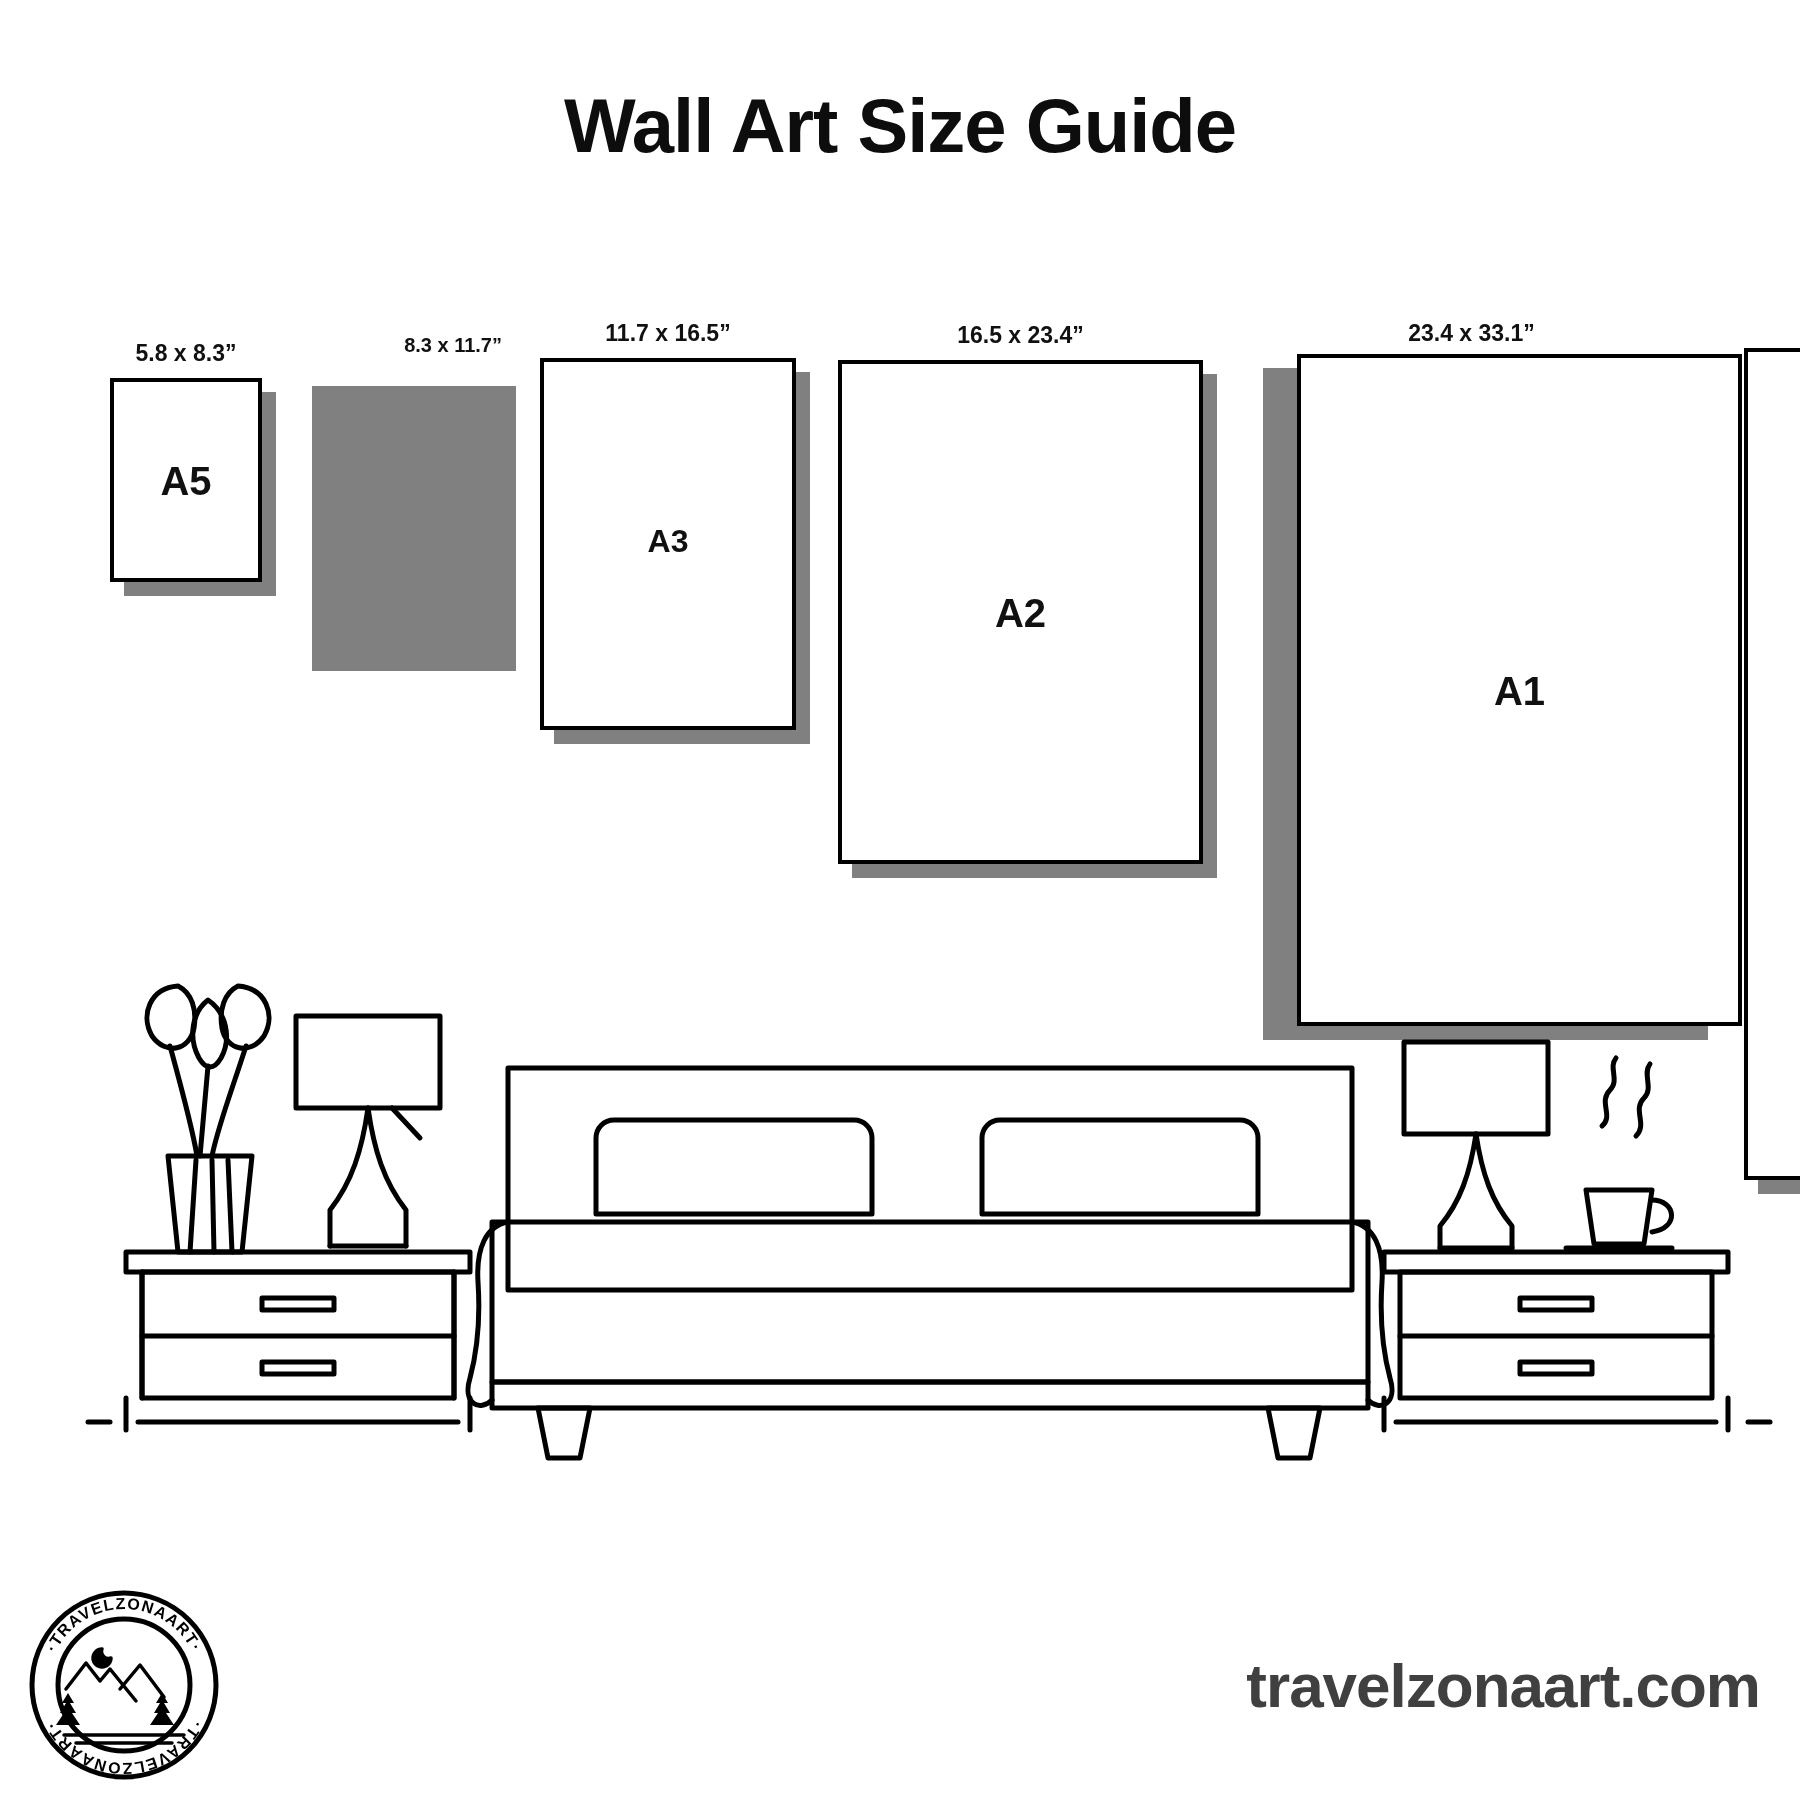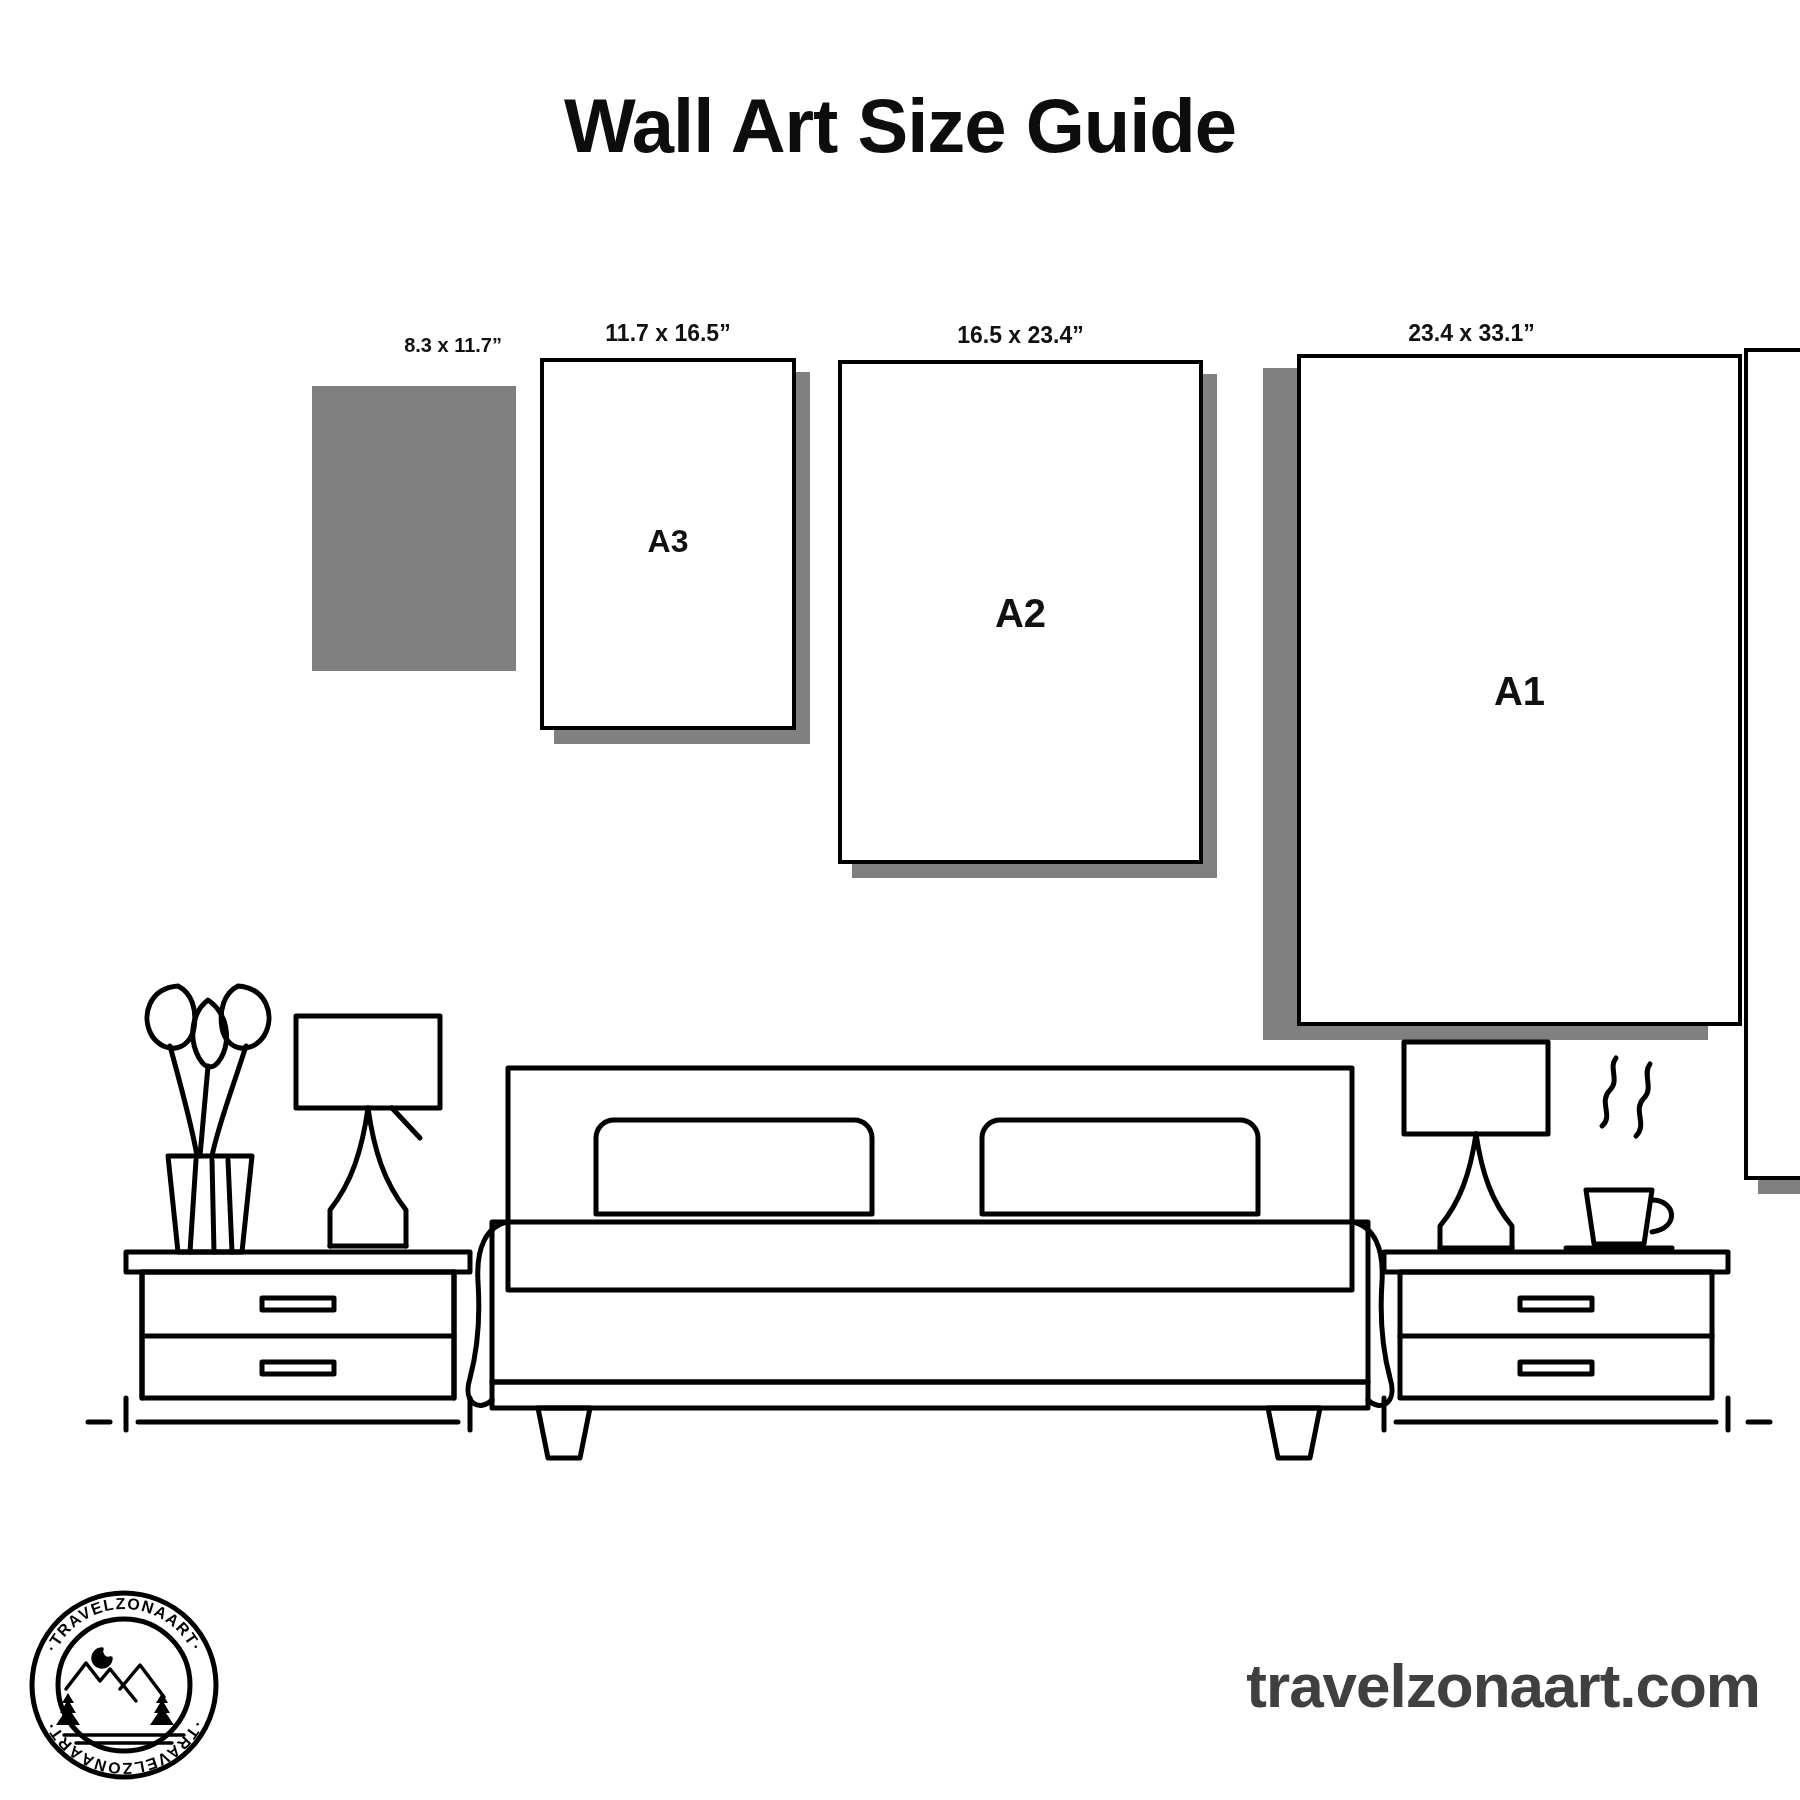--- a/index.html
+++ b/index.html
@@ -97,20 +97,27 @@
     color: #404040;
     white-space: nowrap;
   }
 </style>
 </head>
 <body>
 
 <div id="page-title">Wall Art Size Guide</div>
 
 <div id="frames-row">
+    <div class="frame-group" style="left: 110px; width: 166px; height: 278px; bottom: auto; top: 60px;">
+      <div class="frame-label" style="top: 0px; font-size: 23px; width: 152px;">5.8 x 8.3”</div>
+      <div class="frame-shadow" style="left: 14px; top: 52px; width: 152px; height: 204px; background: rgb(128, 128, 128);"></div>
+      <div class="frame-box" style="left: 0px; top: 38px; width: 152px; height: 204px;">
+        <div class="frame-name" style="top: 77.2px; font-size: 40px;">A5</div>
+      </div>
+    </div>
     <div class="frame-group" style="left: 298px; width: 218px; height: 359px; bottom: auto; top: 54px;">
       <div class="frame-label" style="top: 0px; font-size: 20px; width: 204px; text-align: right;">8.3 x 11.7”</div>
       <div class="frame-shadow" style="left: 14px; top: 52px; width: 204px; height: 285px; background: rgb(128, 128, 128);"></div>
     </div>
     <div class="frame-group" style="left: 540px; width: 270px; height: 446px; bottom: auto; top: 40px;">
       <div class="frame-label" style="top: 0px; font-size: 23px; width: 256px;">11.7 x 16.5”</div>
       <div class="frame-shadow" style="left: 14px; top: 52px; width: 256px; height: 372px; background: rgb(128, 128, 128);"></div>
       <div class="frame-box" style="left: 0px; top: 38px; width: 256px; height: 372px;">
         <div class="frame-name" style="top: 161.2px; font-size: 32px;">A3</div>
       </div>

